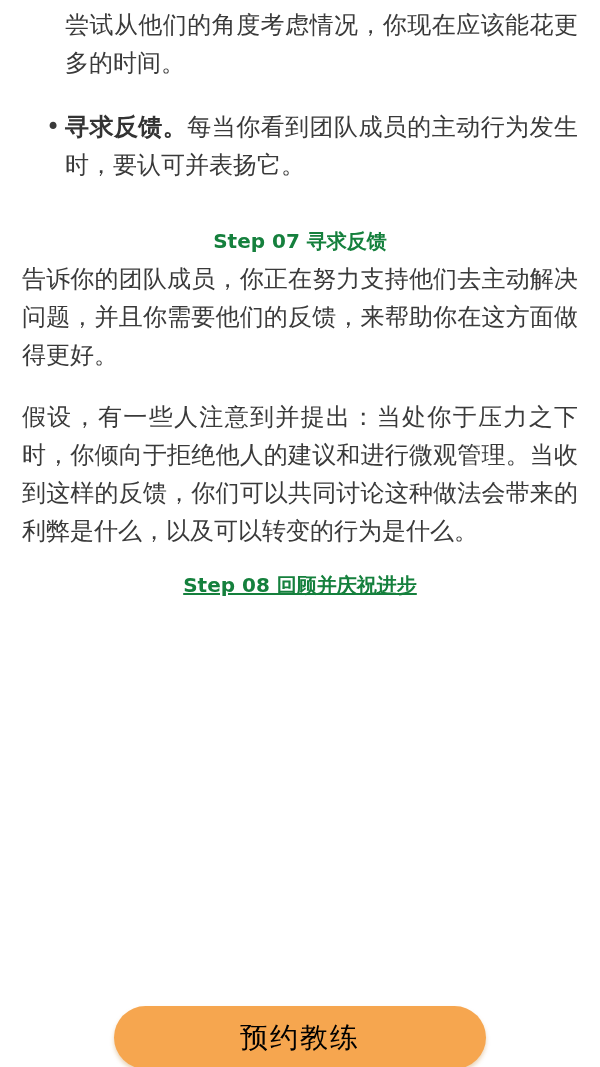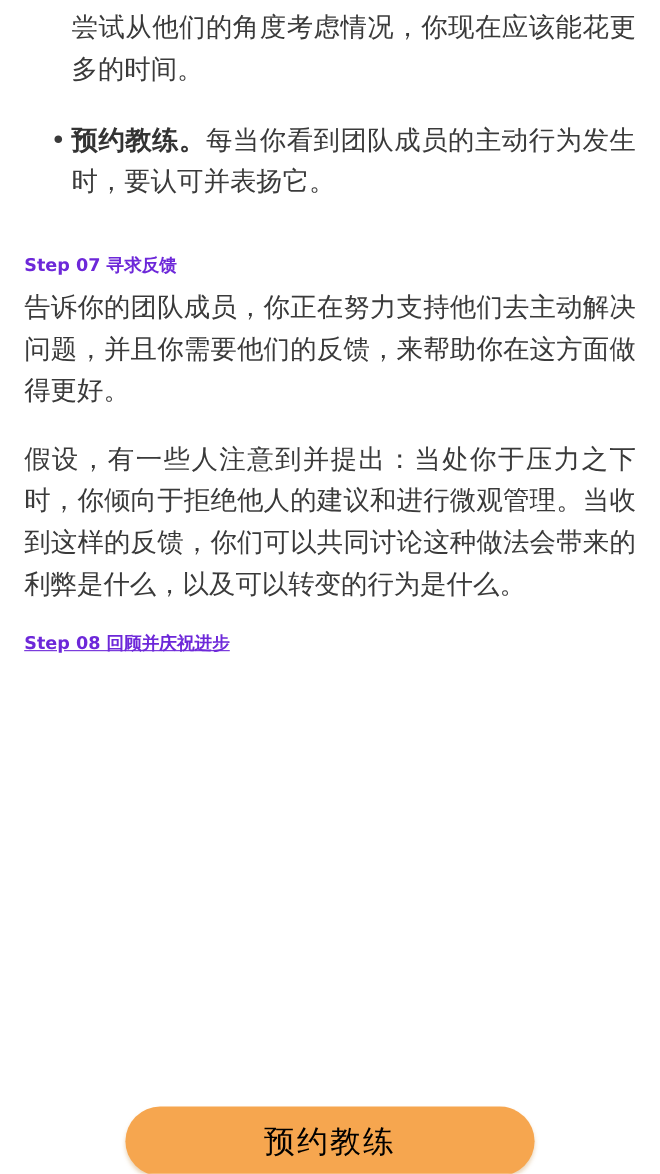--- a/index.html
+++ b/index.html
@@ -28,26 +28,26 @@
     margin-top: 26px;
   }
   .bullet-item .marker {
     position: absolute;
     left: 24px;
     top: 0;
     font-size: 24px;
   }
   .lead-bold { font-weight: bold; color: #333333; }
   h2.step-heading {
-    font-size: 16px;
+    font-size: 20px;
     line-height: 38px;
     font-weight: bold;
-    color: #6d28d9;
+    color: #15803d;
     margin-top: 38px;
-    text-align: left;
+    text-align: center;
   }
   h2.step-heading.second { margin-top: 16px; text-decoration: underline; }
   p.para { margin-top: 0; }
   p.para + p.para { margin-top: 24px; }
   .cta-button {
     position: absolute;
     left: 50%;
     transform: translateX(-50%);
     top: 1006px;
     width: 372px;
@@ -67,21 +67,21 @@
   }
 </style>
 </head>
 <body>
 
 <main class="content">
 
   <p class="intro-cont">尝试从他们的角度考虑情况，你现在应该能花更多的时间。</p>
 
   <div class="bullet-item">
-    <span class="marker">•</span><span class="lead-bold">预约教练。</span><span>每当你看到团队成员的主动行为发生时，要认可并表扬它。</span>
+    <span class="marker">•</span><span class="lead-bold">寻求反馈。</span><span>每当你看到团队成员的主动行为发生时，要认可并表扬它。</span>
   </div>
 
   <h2 class="step-heading">Step 07 寻求反馈</h2>
 
   <p class="para">告诉你的团队成员，你正在努力支持他们去主动解决问题，并且你需要他们的反馈，来帮助你在这方面做得更好。</p>
 
   <p class="para">假设，有一些人注意到并提出：当处你于压力之下时，你倾向于拒绝他人的建议和进行微观管理。当收到这样的反馈，你们可以共同讨论这种做法会带来的利弊是什么，以及可以转变的行为是什么。</p>
 
   <h2 class="step-heading second">Step 08 回顾并庆祝进步</h2>
 

